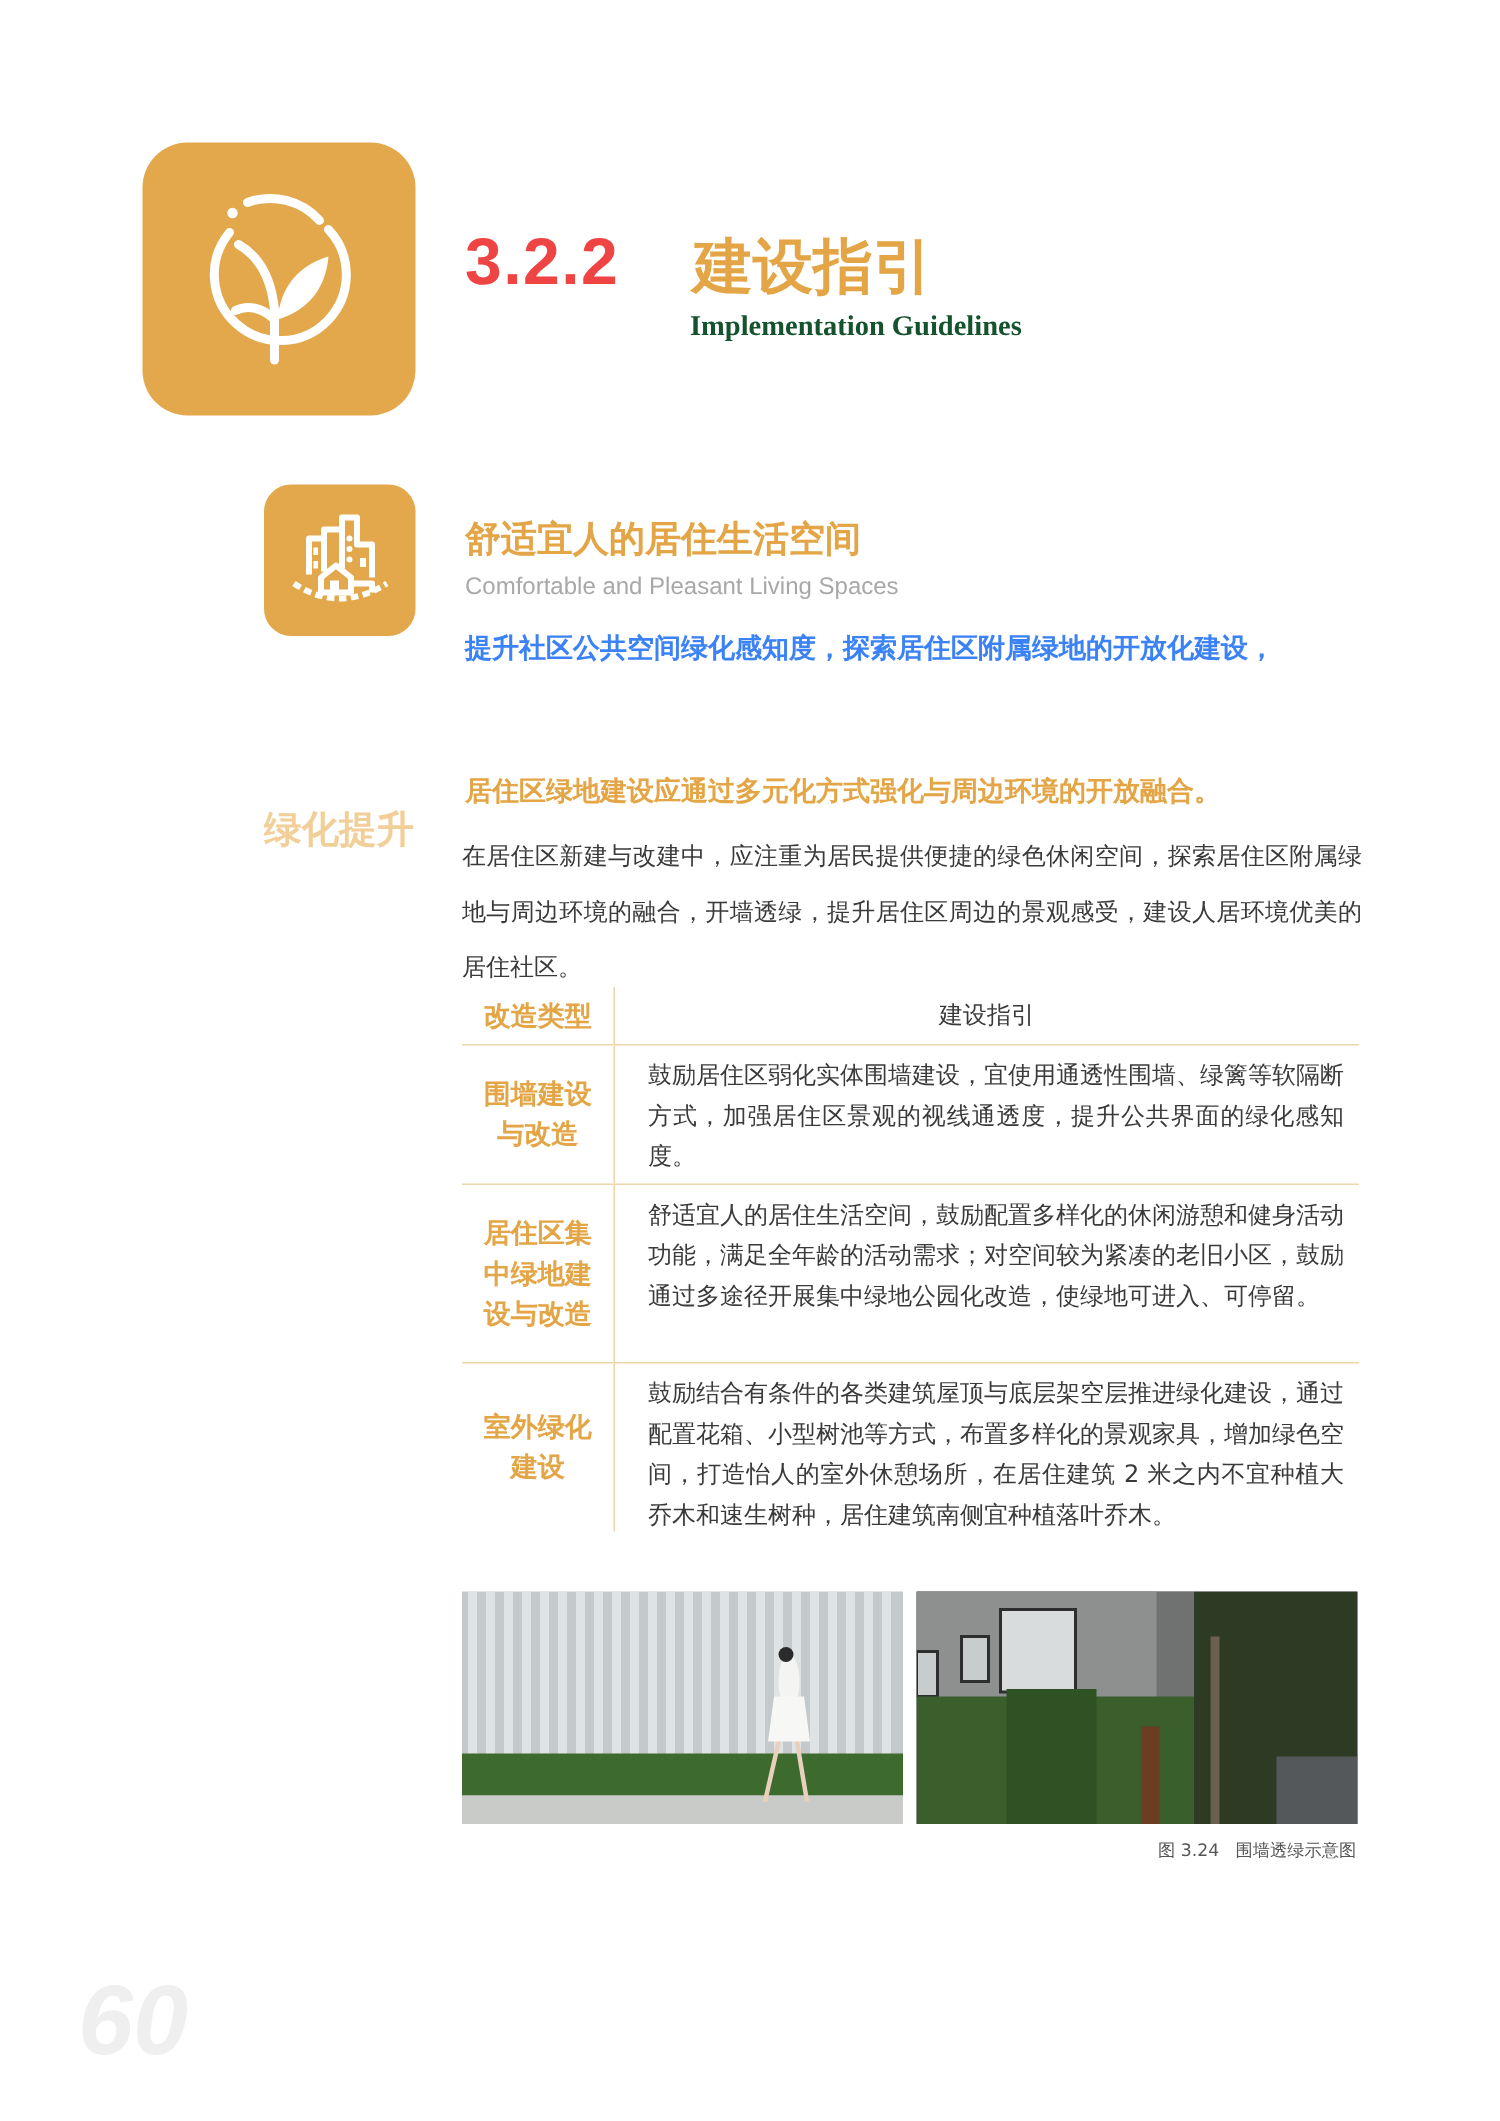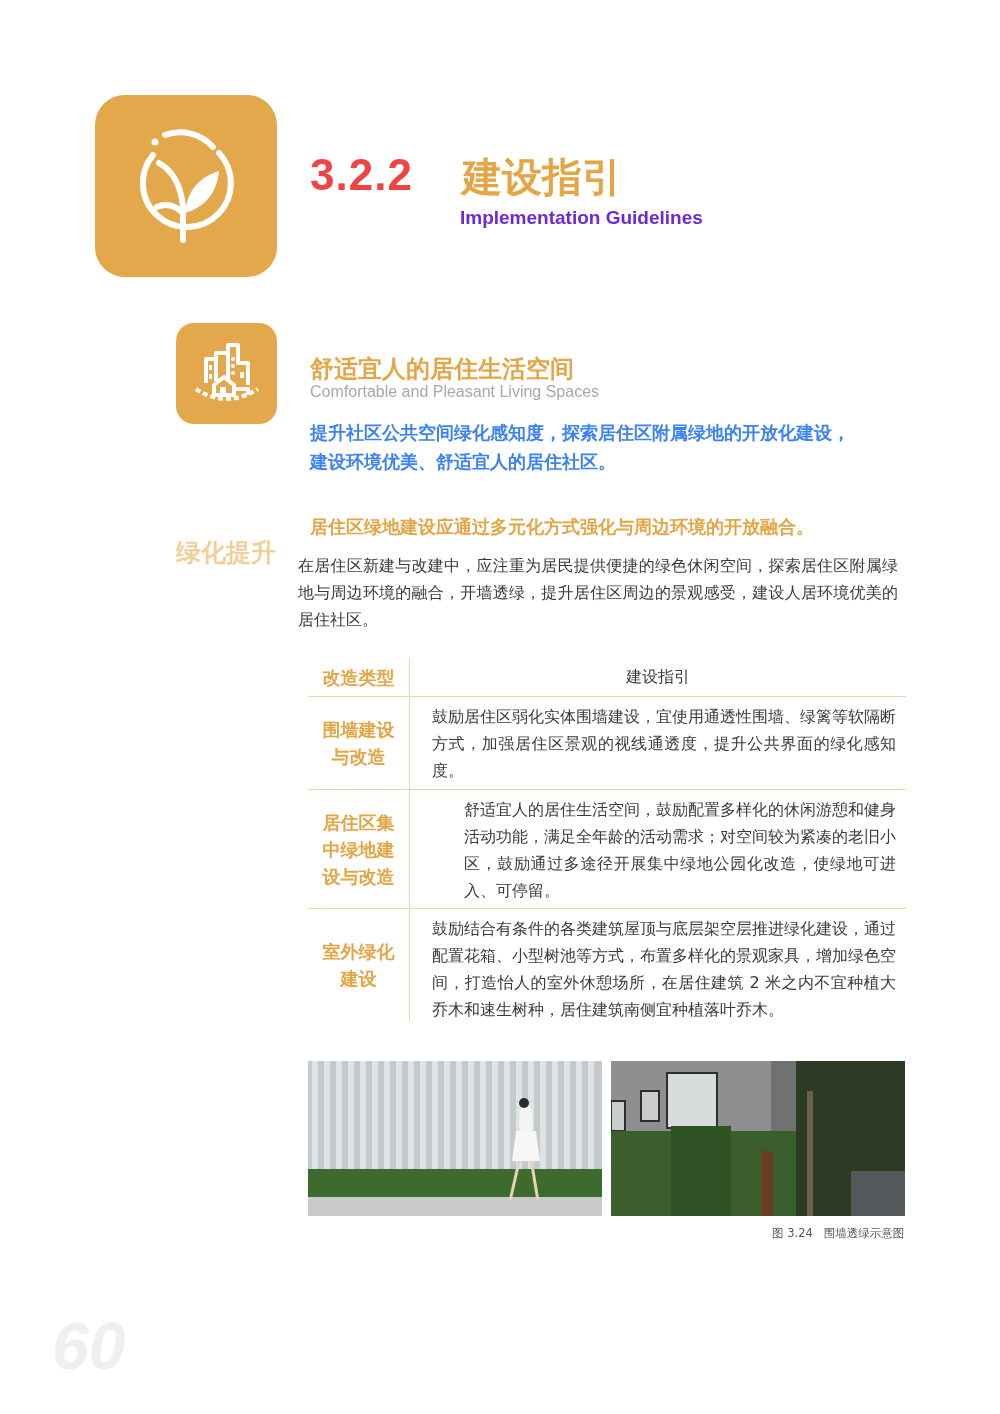--- a/index.html
+++ b/index.html
@@ -17,38 +17,38 @@
   .main-icon svg { position: absolute; left: 0; top: 0; }
 
   .section-num {
     left: 310px; top: 150px; font-size: 44px; font-weight: bold; color: #ef4444;
     font-family: "Liberation Sans", sans-serif; letter-spacing: 1px;
   }
   .section-title {
     left: 462px; top: 150px; font-size: 40px; font-weight: bold; color: #e3a545;
   }
   .section-subtitle {
-    left: 460px; top: 207px; font-size: 19px; font-weight: bold; color: #6d28d9;
-    font-family: Liberation Sans, sans-serif;
+    left: 460px; top: 207px; font-size: 19px; font-weight: bold; color: #14532d;
+    font-family: Liberation Serif, serif;
   }
 
   
   .sub-icon {
     left: 176px; top: 323px; width: 101px; height: 101px; border-radius: 18px; background: #e3a84b;
   }
-  .sub-title { left: 310px; top: 353px; font-size: 24px; font-weight: bold; color: #e3a545; }
+  .sub-title { left: 310px; top: 343px; font-size: 24px; font-weight: bold; color: #e3a545; }
   .sub-subtitle { left: 310px; top: 383px; font-size: 16px; color: #a8a8a8; font-family: "Liberation Sans", sans-serif; text-align: right; }
   .sub-desc {
     left: 310px; top: 418px; width: 600px; font-size: 18px; font-weight: bold; color: #3b82f6; line-height: 29px;
   }
 
   .side-label { left: 176px; top: 536px; font-size: 25px; font-weight: bold; color: #f2cf98; }
   .lead { left: 310px; top: 515px; font-size: 18px; font-weight: bold; color: #e3a545; }
   .body-text {
-    left: 298px; top: 552px; width: 600px; font-size: 16px; color: #3a3a3a; line-height: 27px;
+    left: 308px; top: 552px; width: 600px; font-size: 16px; color: #3a3a3a; line-height: 37px;
     text-align: justify;
   }
 
   
   .tbl { left: 308px; top: 658px; width: 598px; }
   .tbl-row { display: flex; border-bottom: 1.5px solid #eed6ac; }
   .tbl-row.last { border-bottom: none; }
   .tbl-c1 {
     width: 102px; flex: none; border-right: 1.5px solid #eed6ac; display: flex; align-items: center;
     justify-content: center; text-align: center; font-size: 18px; font-weight: bold; color: #e3a545; line-height: 27px;
@@ -114,37 +114,36 @@
     <g fill="none" stroke="#fff" stroke-width="4" stroke-dasharray="5 3">
       <path d="M20 66 Q50 86 82 66"></path>
     </g>
   </svg>
 </div>
 
 <div class="abs sub-title">舒适宜人的居住生活空间</div>
 <div class="abs sub-subtitle">Comfortable and Pleasant Living Spaces</div>
 <div class="abs sub-desc">
   <div>提升社区公共空间绿化感知度，探索居住区附属绿地的开放化建设，</div>
-  <div>建设环境优美、舒适宜人的居住社区。</div>
 </div>
 
 <div class="abs side-label">绿化提升</div>
 <div class="abs lead">居住区绿地建设应通过多元化方式强化与周边环境的开放融合。</div>
 <div class="abs body-text">在居住区新建与改建中，应注重为居民提供便捷的绿色休闲空间，探索居住区附属绿地与周边环境的融合，开墙透绿，提升居住区周边的景观感受，建设人居环境优美的居住社区。</div>
 
 <div class="abs tbl">
   <div class="tbl-row tbl-head">
     <div class="tbl-c1">改造类型</div>
     <div class="tbl-c2">建设指引</div>
   </div>
   <div class="tbl-row" style="height:92px;">
     <div class="tbl-c1" style="padding:0 10px;">围墙建设与改造</div>
     <div class="tbl-c2">鼓励居住区弱化实体围墙建设，宜使用通透性围墙、绿篱等软隔断方式，加强居住区景观的视线通透度，提升公共界面的绿化感知度。</div>
   </div>
-  <div class="tbl-row" style="height:118px;gap:32px;">
+  <div class="tbl-row" style="height:118px;">
     <div class="tbl-c1" style="padding:0 10px;">居住区集中绿地建设与改造</div>
     <div class="tbl-c2">舒适宜人的居住生活空间，鼓励配置多样化的休闲游憩和健身活动功能，满足全年龄的活动需求；对空间较为紧凑的老旧小区，鼓励通过多途径开展集中绿地公园化改造，使绿地可进入、可停留。</div>
   </div>
   <div class="tbl-row last" style="height:112px;">
     <div class="tbl-c1" style="padding:0 10px;">室外绿化建设</div>
     <div class="tbl-c2">鼓励结合有条件的各类建筑屋顶与底层架空层推进绿化建设，通过配置花箱、小型树池等方式，布置多样化的景观家具，增加绿色空间，打造怡人的室外休憩场所，在居住建筑 2 米之内不宜种植大乔木和速生树种，居住建筑南侧宜种植落叶乔木。</div>
   </div>
 </div>
 
 <div class="abs photo photo1">

